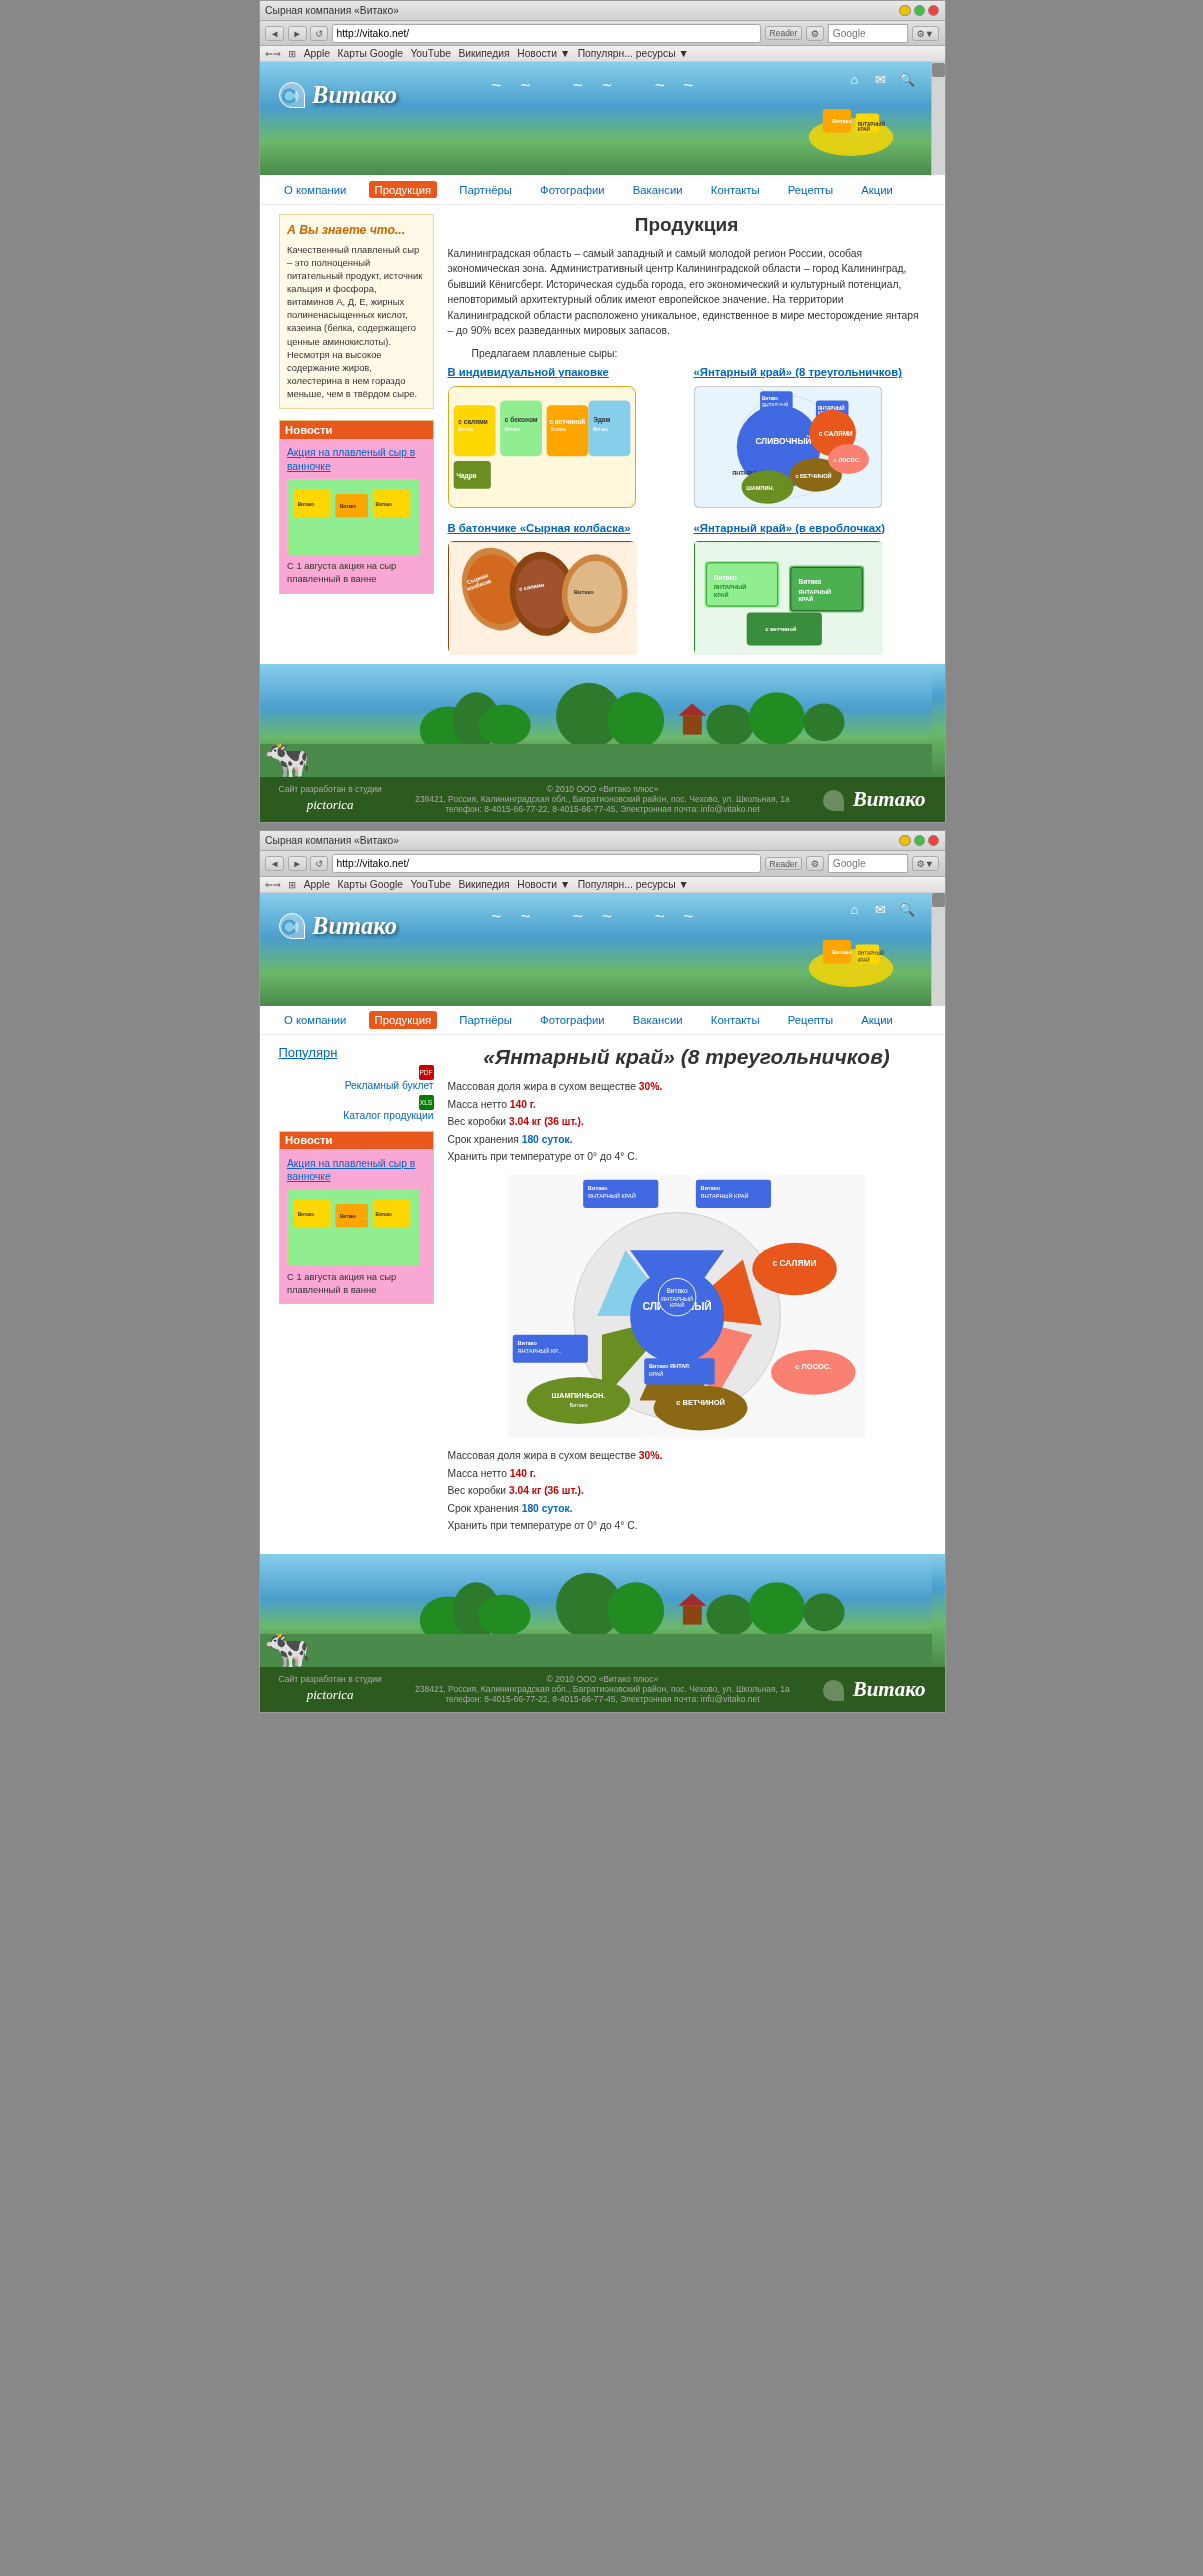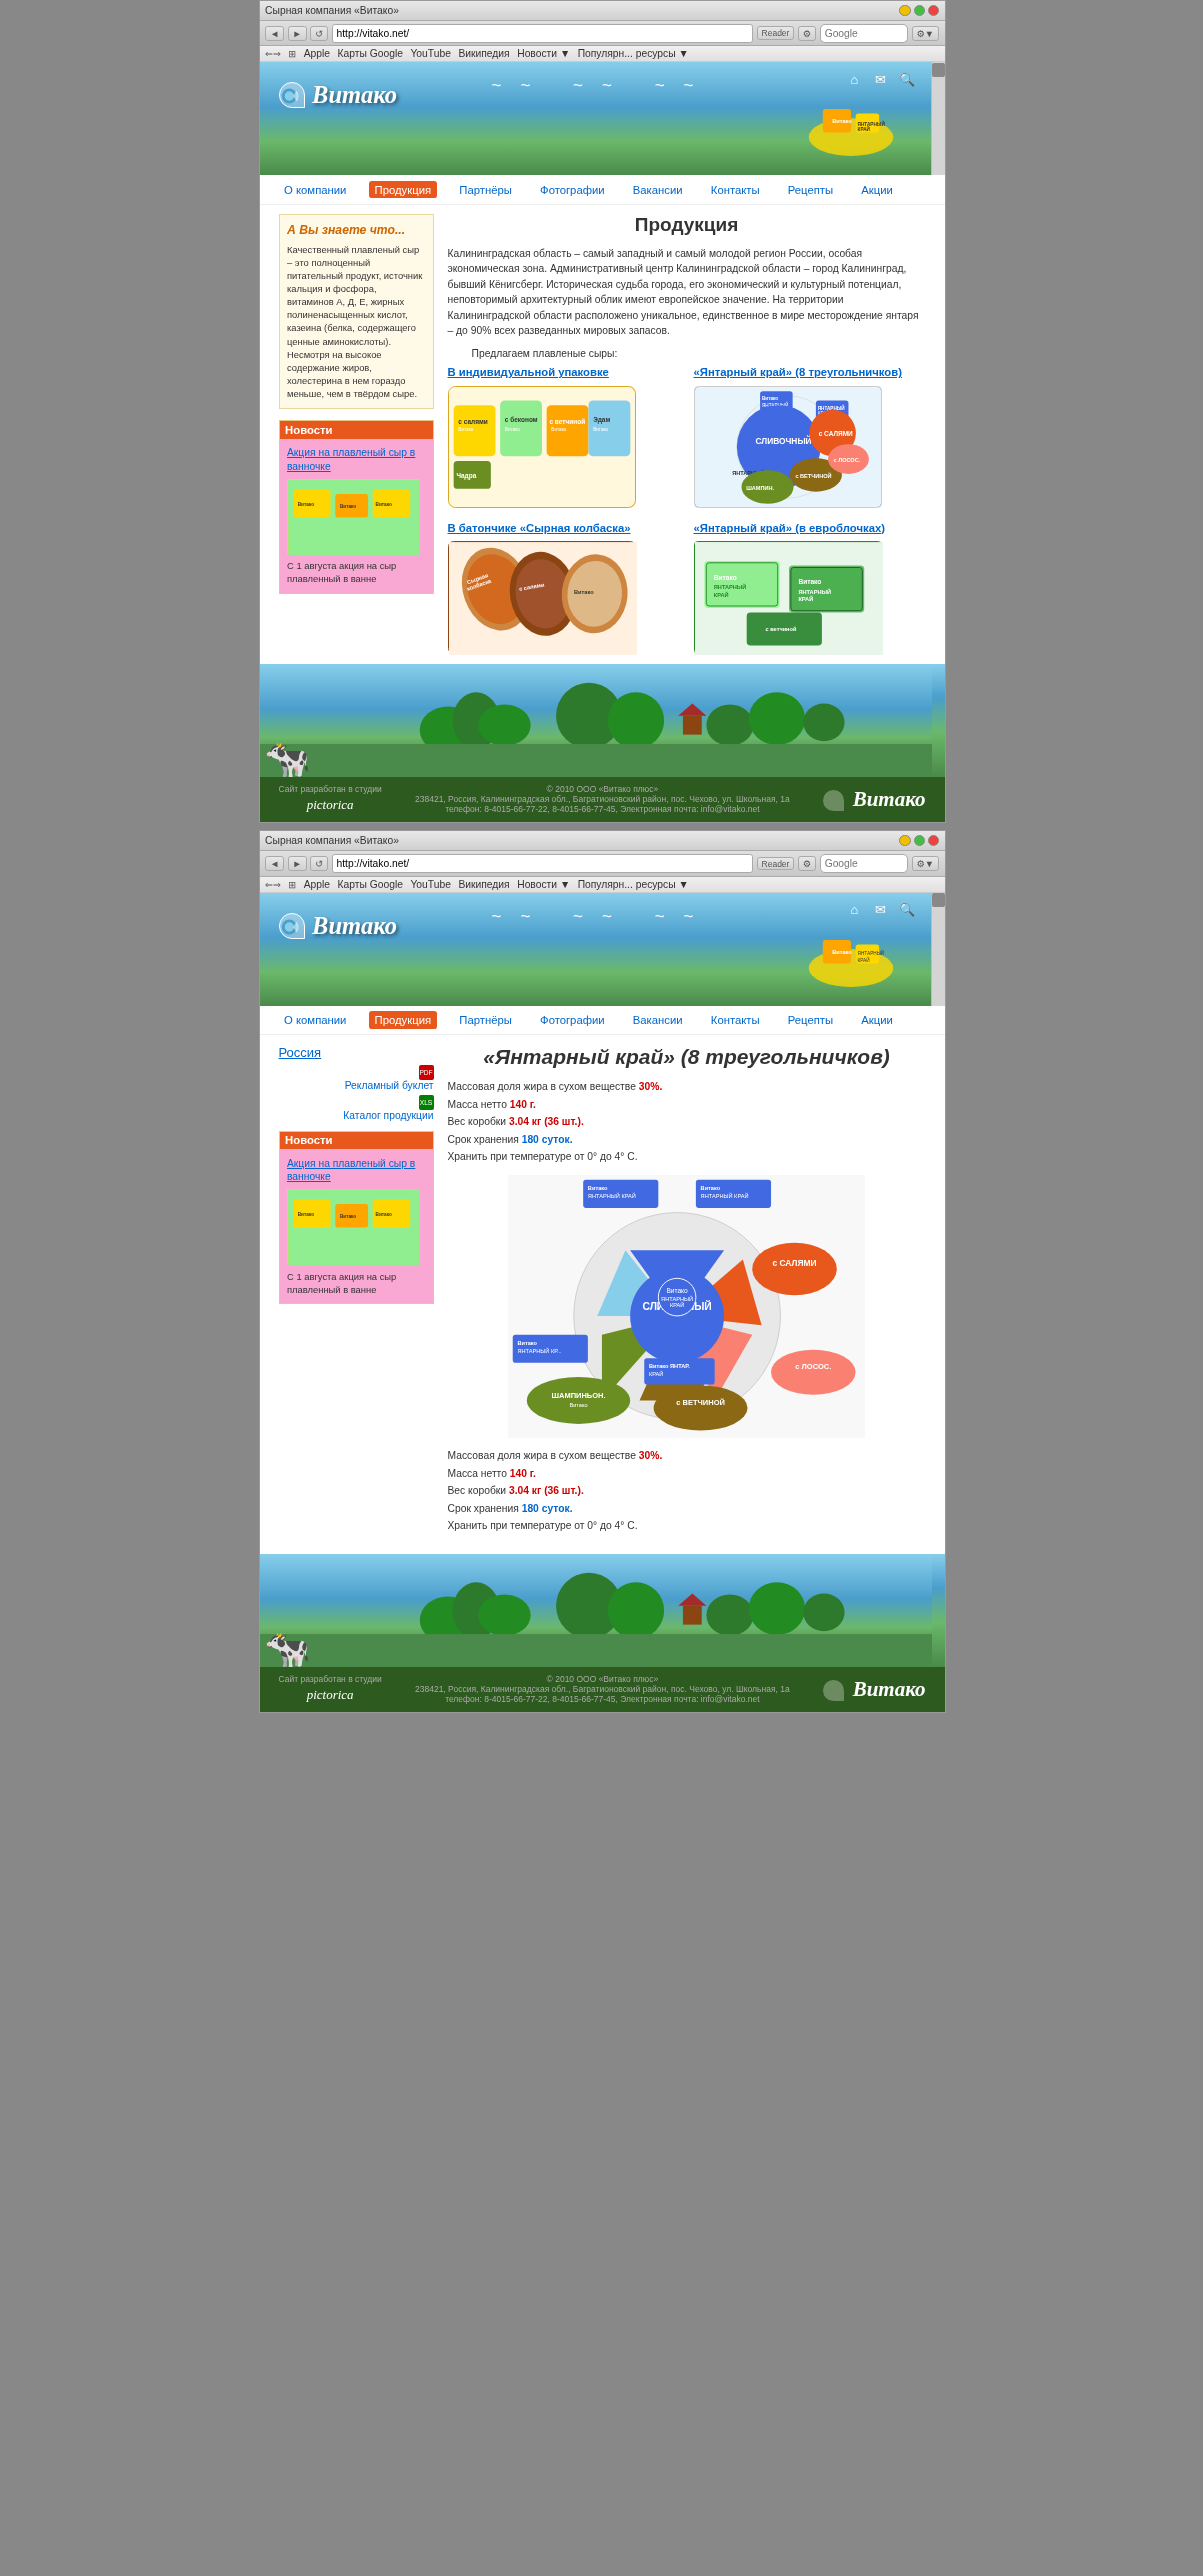--- a/index.html
+++ b/index.html
@@ -47,24 +47,24 @@
     .address-bar {
       flex: 1;
       height: 19px;
       border: 0.9px solid #aaa;
       border-radius: 2.8px;
       padding: 0 3.8px;
       font-size: 10.3px;
       background: white;
     }
     .search-bar {
-      width: 88px;
+      width: 80px;
       height: 19px;
       border: 0.9px solid #aaa;
-      border-radius: 5px;
+      border-radius: 0;
       padding: 0 3.8px;
       font-size: 10.3px;
       background: white;
     }
     .bookmarks-bar {
       background: linear-gradient(to bottom, #f0f0f0, #e0e0e0);
       padding: 1.9px 5.6px;
       display: flex;
       align-items: center;
       gap: 7.5px;
@@ -782,21 +782,21 @@
       <a class="nav-link">Контакты</a>
       <a class="nav-link">Рецепты</a>
       <a class="nav-link">Акции</a>
     </div>
 
     <div class="site-content">
 
       <div class="sidebar">
 
         <div class="catalog-section">
-          <div class="catalog-title">Россия</div>
+          <div class="catalog-title">Популярн</div>
           <div class="catalog-item">
             <div class="catalog-icon-pdf">PDF</div>
             <span>Рекламный буклет</span>
           </div>
           <div class="catalog-item">
             <div class="catalog-icon-xls">XLS</div>
             <span>Каталог продукции</span>
           </div>
         </div>
 

